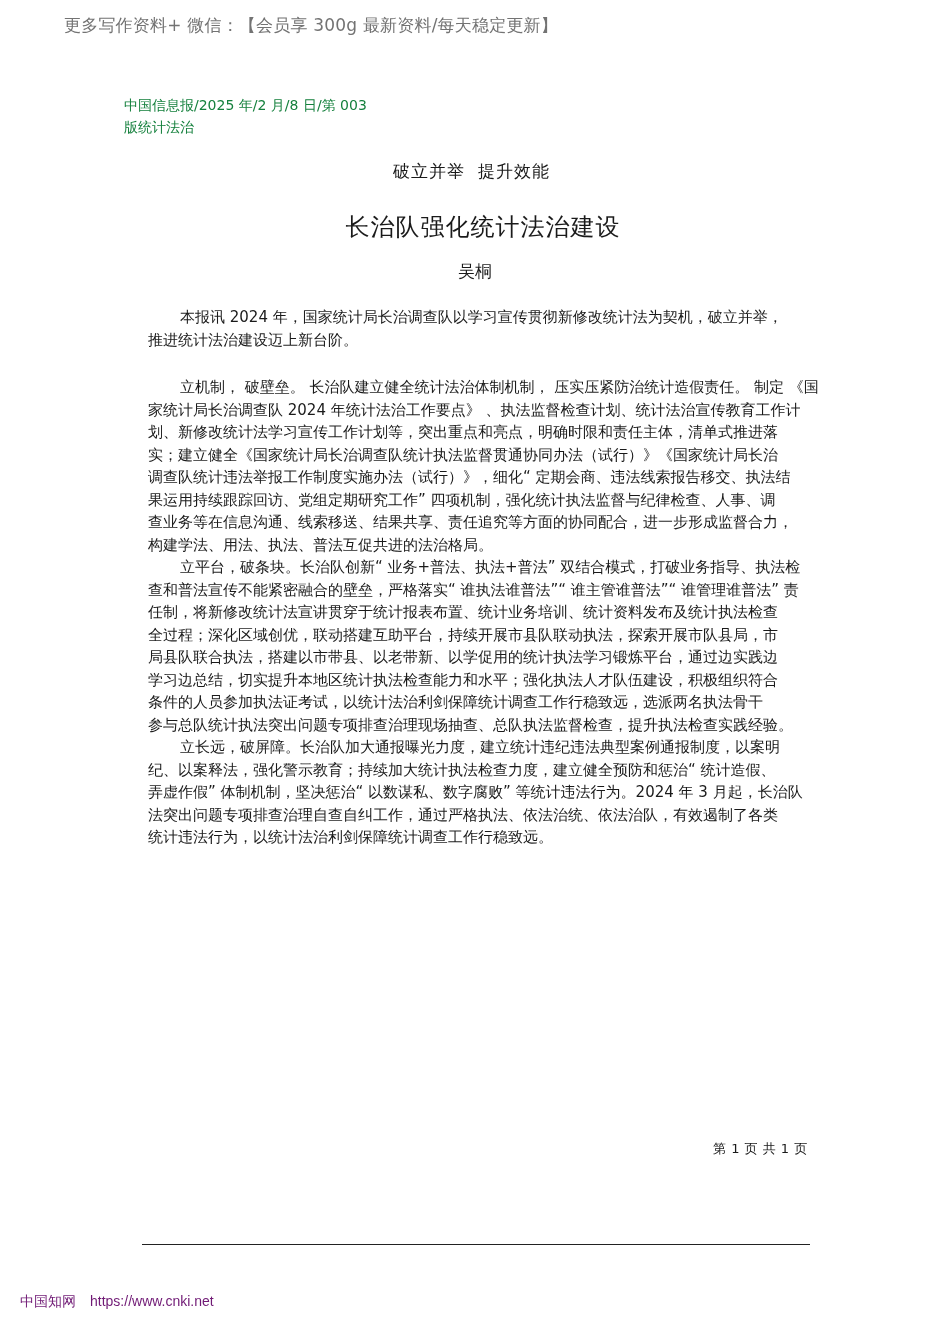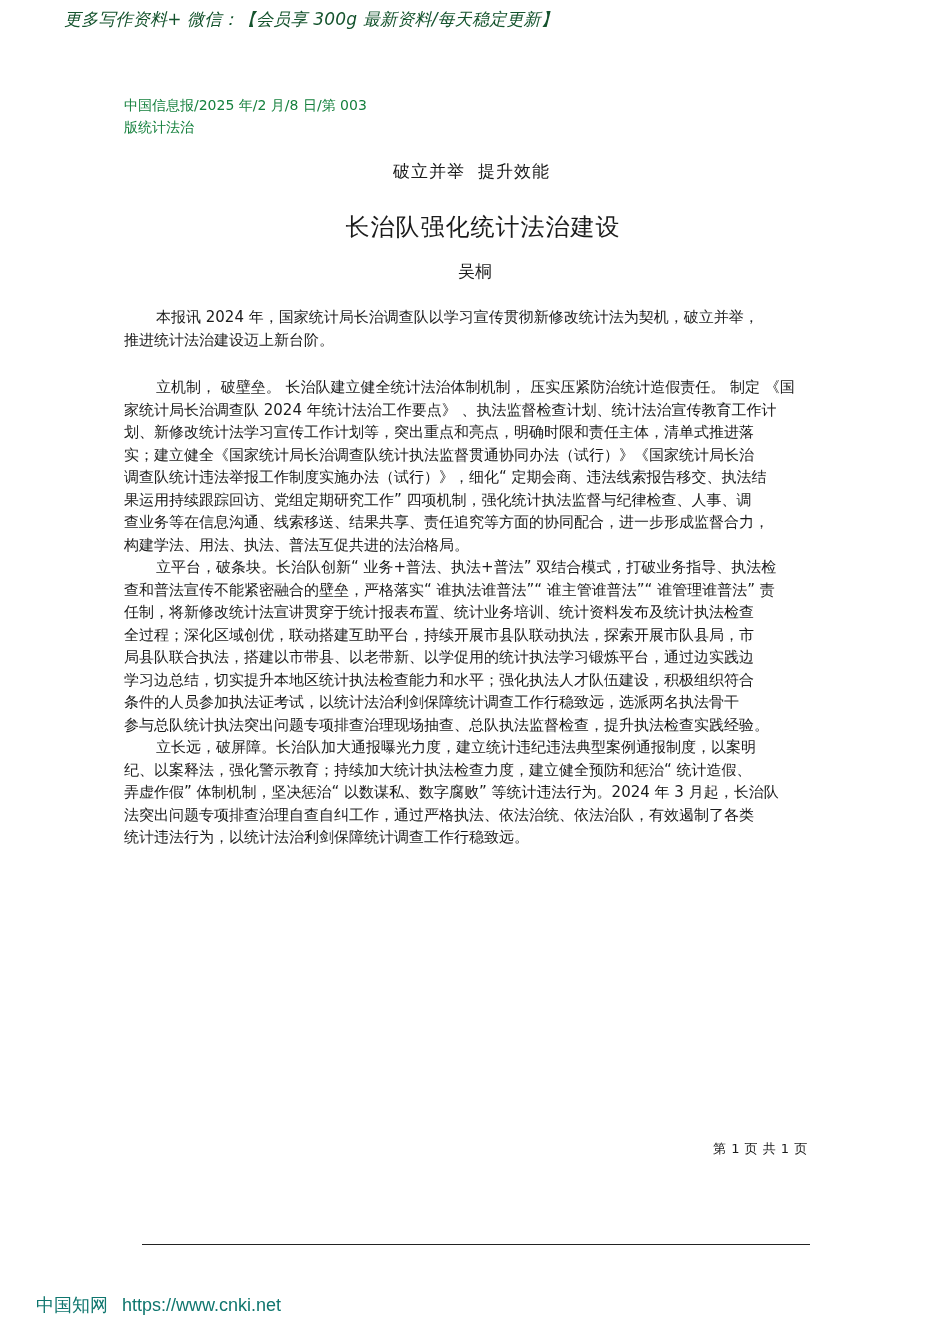--- a/index.html
+++ b/index.html
@@ -11,27 +11,26 @@
     width: 950px;
     height: 1344px;
     position: relative;
     overflow: hidden;
     font-family: "DejaVu Sans", "Liberation Sans", sans-serif;
     color: #1a1a1a;
   }
   .promo-banner {
     position: absolute;
     left: 64px;
-    top: 8px;
+    top: 14px;
     font-size: 17px;
-    color: #14532d;
+    color: #737373;
     font-weight: 500;
     letter-spacing: 0.2px;
     white-space: nowrap;
-    font-style: italic;
   }
   .source-line {
     position: absolute;
     left: 124px;
     top: 94px;
     font-size: 14px;
     line-height: 22px;
     color: #15803d;
     font-family: "DejaVu Sans", "Liberation Serif", sans-serif;
   }
@@ -67,21 +66,21 @@
     left: 124px;
     top: 306px;
     width: 720px;
     font-size: 15px;
     line-height: 22.5px;
   }
   .article p {
     margin: 0;
     white-space: nowrap;
   }
-  .article p .ln { display: block; }
+  .article p .ln { display: block; margin-left: 24px; }
   .article p .ln.first { text-indent: 32px; }
   .article .gap { height: 25px; }
   .page-number {
     position: absolute;
     left: 713px;
     top: 1140px;
     font-size: 13px;
     letter-spacing: 0.5px;
   }
   .footer-rule {
@@ -89,24 +88,23 @@
     left: 142px;
     top: 1244px;
     width: 668px;
     height: 0;
     border-top: 1.5px solid #222;
   }
   .cnki-watermark {
     position: absolute;
     left: 20px;
     top: 1293px;
-    font-size: 18px;
-    color: #0f766e;
+    font-size: 14px;
+    color: #701a75;
     white-space: nowrap;
-    margin-left: 16px;
   }
   .cnki-watermark .url {
     margin-left: 14px;
     font-family: "Liberation Sans", sans-serif;
   }
 </style>
 </head>
 <body>
 
 <div class="promo-banner">更多写作资料+ 微信：【会员享 300g 最新资料/每天稳定更新】</div>

